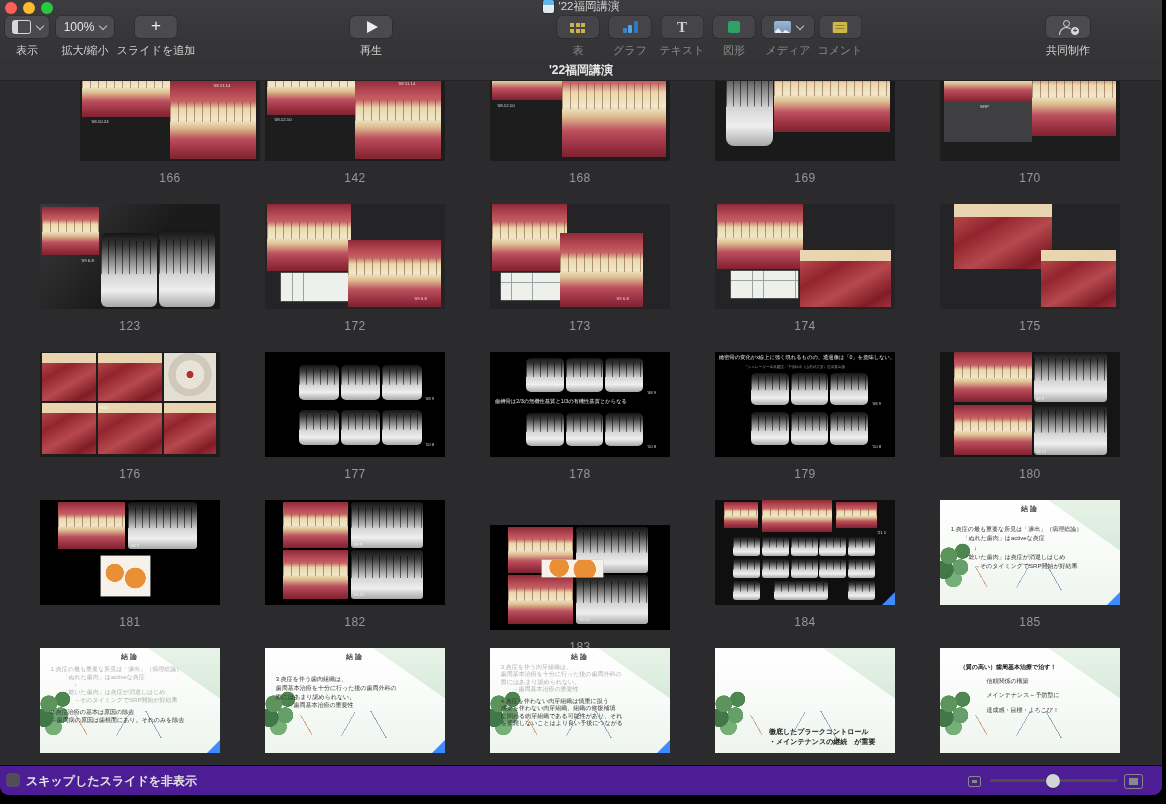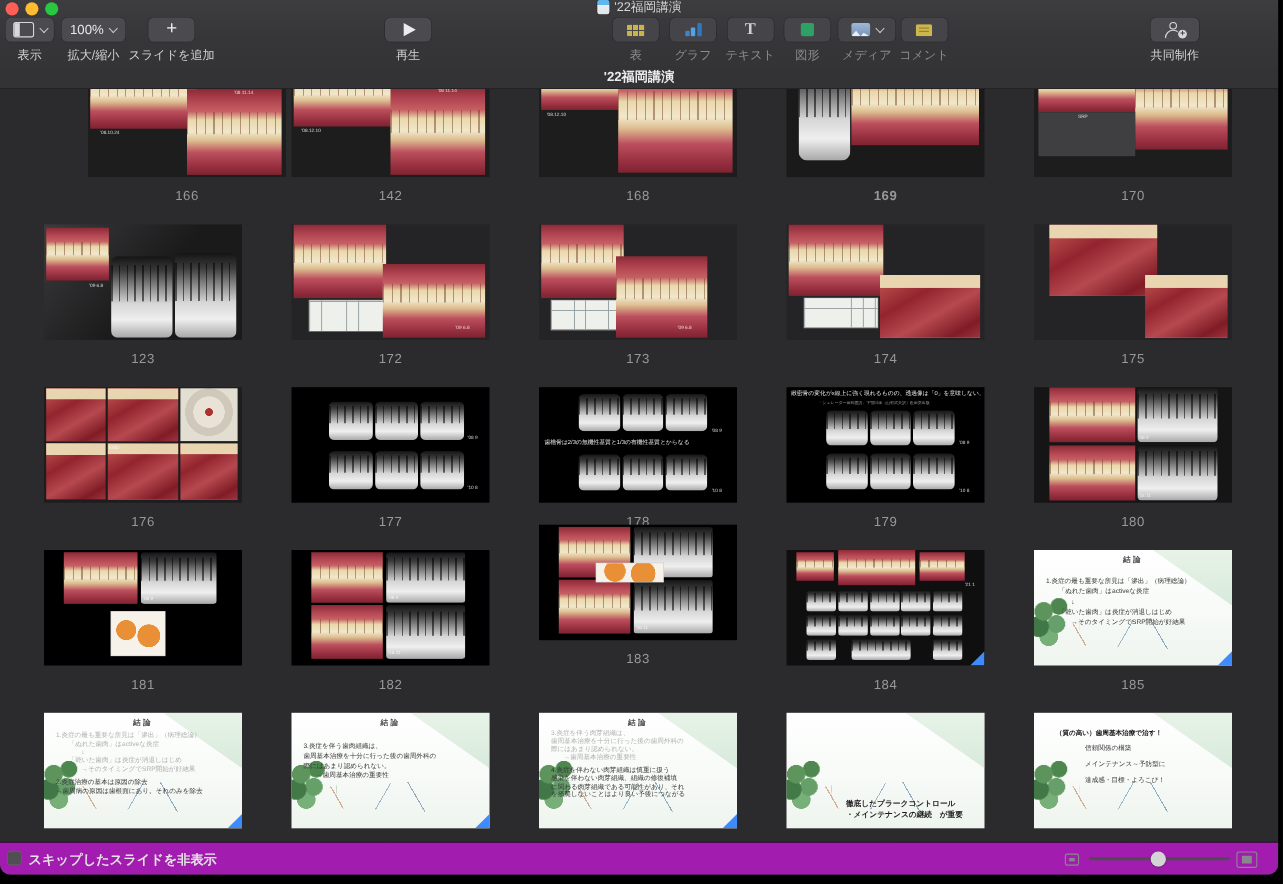--- a/index.html
+++ b/index.html
@@ -117,21 +117,21 @@
   .ts-line.dim{opacity:.4;}
   .ts-line.bold{font-weight:700;color:#111;}
   .ts-line.gap{margin-top:4px;}
   .ts-lines.footer{top:auto;bottom:6%;left:30%;right:1%;font-size:7px;color:#1c1c1c;font-weight:600;}
   .ts-lines.spread{top:14%;left:11%;}
   .ts-lines.spread .ts-line{margin-bottom:6px;}
   .ts-lines.spread .ts-line:not(:first-child){padding-left:17%;}
   .badge-tri{right:0;bottom:0;width:0;height:0;border-style:solid;
     border-width:0 0 13px 13px;border-color:transparent transparent #3e8bff transparent;}
   
-  #footer{position:absolute;left:0;right:0;top:765px;height:30px;background:#a21caf;
+  #footer{position:absolute;left:0;right:0;top:765px;height:30px;background:#4c1d95;
     border-top:1px solid #09090a;z-index:5;}
   #skip-checkbox{position:absolute;left:7px;top:8px;width:12px;height:12px;border-radius:3px;
     background:#504f53;box-shadow:0 0 0 .5px #68676b;}
   #skip-label{position:absolute;left:26px;top:7px;font-size:12px;font-weight:600;color:#e4e4e4;white-space:nowrap;}
   #zs-small{position:absolute;left:968px;top:10px;width:11px;height:9px;border:1px solid #89888c;
     border-radius:2px;display:flex;align-items:center;justify-content:center;}
   #zs-small i{display:block;width:5px;height:3px;background:#89888c;}
   #zs-large{position:absolute;left:1124px;top:8px;width:17px;height:13px;border:1px solid #89888c;
     border-radius:2.5px;display:flex;align-items:center;justify-content:center;}
   #zs-large i{display:block;width:9px;height:7px;background:#89888c;}
@@ -267,21 +267,21 @@
         <div class="slide-num">142</div>
       </div>
       <div class="cell" style="left: 490px; top: -25px;">
         <div class="thumb" style="background: rgb(29, 29, 30);">
           <div class="ph-clinical" style="left: 1%; top: 0%; width: 42%; height: 42%;"></div>
           <div class="ph-label" style="left: 4%; top: 45%;">'08.12.10</div>
           <div class="ph-clinical" style="left: 40%; top: 0%; width: 58%; height: 96%;"></div>
         </div>
         <div class="slide-num">168</div>
       </div>
-      <div class="cell" style="left: 715px; top: -25px; font-weight: bold;">
+      <div class="cell" style="left: 715px; top: -25px;">
         <div class="thumb" style="background: rgb(26, 26, 27);">
           <div class="ph-xray" style="left: 6%; top: 0%; width: 26%; height: 86%; border-radius: 8px;"></div>
           <div class="ph-clinical" style="left: 33%; top: 0%; width: 64%; height: 72%;"></div>
         </div>
         <div class="slide-num">169</div>
       </div>
       <div class="cell" style="left: 940px; top: -25px;">
         <div class="thumb" style="background: rgb(29, 29, 30);">
           <div class="ph-clinical" style="left: 2%; top: 0%; width: 49%; height: 44%;"></div>
           <div class="ph-clinical" style="left: 51%; top: 0%; width: 47%; height: 76%;"></div>
@@ -410,21 +410,21 @@
         <div class="thumb" style="background: rgb(0, 0, 0);">
           <div class="ph-clinical" style="left: 10%; top: 2%; width: 36%; height: 44%;"></div>
           <div class="ph-xray" style="left: 48%; top: 2%; width: 40%; height: 44%; border-radius: 3px;"></div>
           <div class="ph-label" style="left: 49%; top: 40%;">'08 9</div>
           <div class="ph-clinical" style="left: 10%; top: 48%; width: 36%; height: 46%;"></div>
           <div class="ph-xray" style="left: 48%; top: 48%; width: 40%; height: 46%; border-radius: 3px;"></div>
           <div class="ph-label" style="left: 49%; top: 88%;">'16 11</div>
         </div>
         <div class="slide-num">182</div>
       </div>
-      <div class="cell" style="left: 490px; top: 396px;">
+      <div class="cell" style="left: 490px; top: 444px;">
         <div class="thumb" style="background: rgb(0, 0, 0);">
           <div class="ph-clinical" style="left: 10%; top: 2%; width: 36%; height: 44%;"></div>
           <div class="ph-xray" style="left: 48%; top: 2%; width: 40%; height: 44%; border-radius: 3px;"></div>
           <div class="ph-clinical" style="left: 10%; top: 48%; width: 36%; height: 46%;"></div>
           <div class="ph-xray" style="left: 48%; top: 48%; width: 40%; height: 46%; border-radius: 3px;"></div>
           <div class="ph-label" style="left: 49%; top: 88%;">'16 11</div>
           <div class="ph-diagram" style="left: 29%; top: 33%; width: 34%; height: 17%;"></div>
         </div>
         <div class="slide-num">183</div>
       </div>

